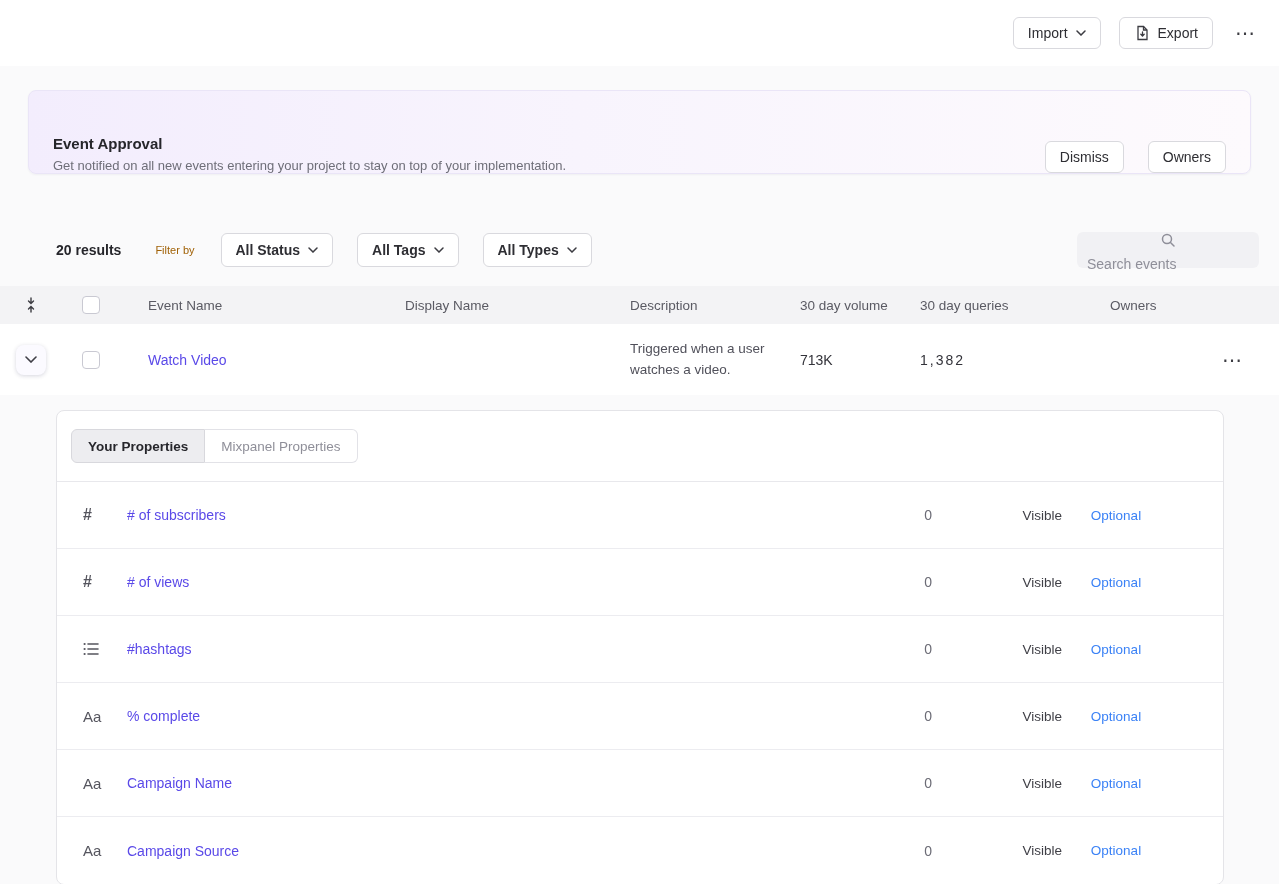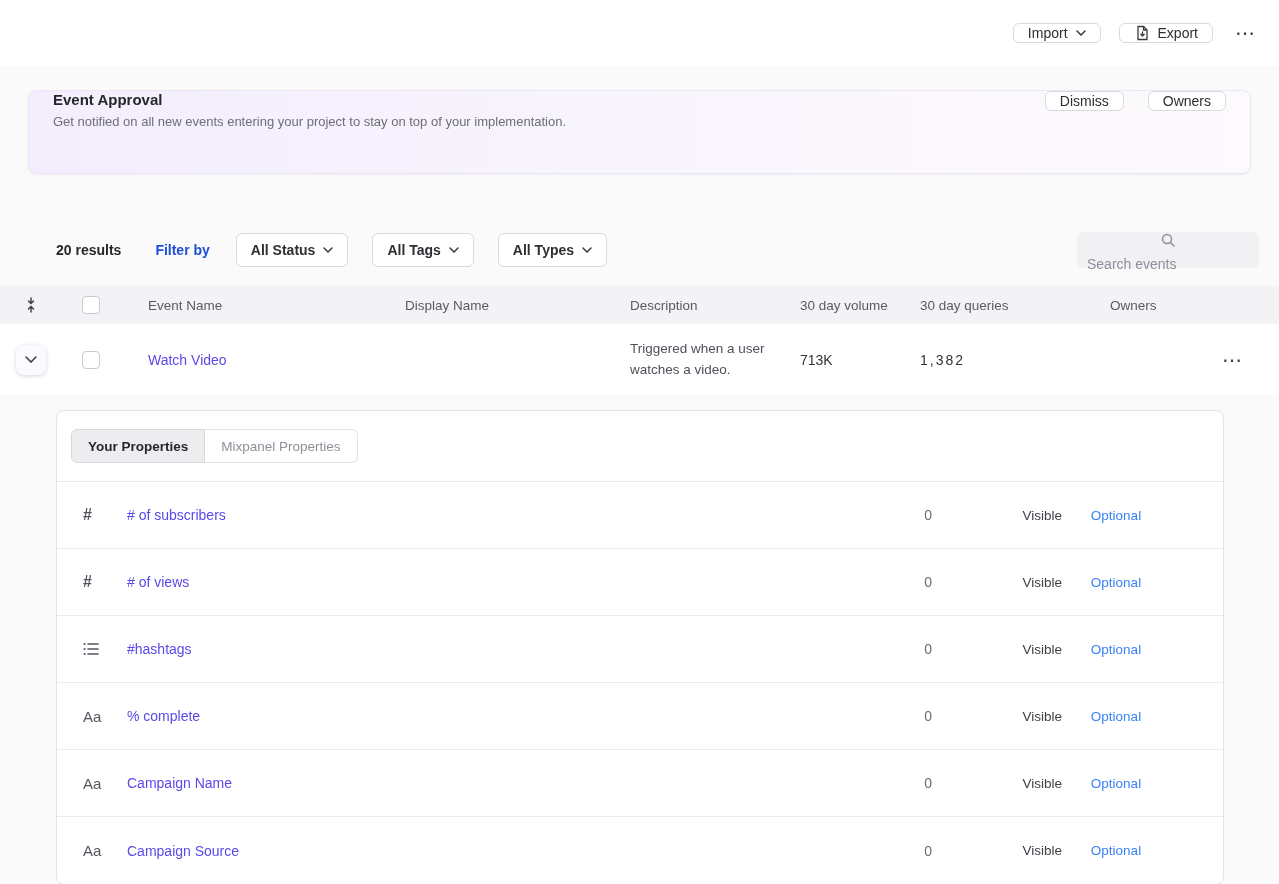--- a/index.html
+++ b/index.html
@@ -23,54 +23,54 @@
     font-size: 14px; color: #6e6e78; cursor: pointer; white-space: nowrap;
   }
   .nav-tab.active { color: #6a52fc; font-weight: 700; }
   .nav-tab.active::after {
     content: ""; position: absolute; left: 0; right: 0; bottom: 10px;
     height: 3px; border-radius: 3px; background: #6a52fc;
   }
   .nav-actions { margin-left: auto; display: flex; align-items: center; gap: 18px; }
   .btn {
     display: inline-flex; align-items: center; gap: 8px;
-    height: 20px; padding: 0 14px;
+    height: 32px; padding: 0 14px;
     background: #fff; border: 1px solid #d9d9de; border-radius: 6px;
     font-size: 14px; font-weight: 500; color: #2e2e33; cursor: pointer;
     font-family: inherit;
   }
   .icon-btn {
     background: none; border: none; cursor: pointer;
     font-size: 20px; color: #3c3c42; line-height: 1; padding: 4px;
     font-family: inherit;
   }
   .chev { display: inline-block; }
 
   
   .banner {
     margin: 24px 28px 1px; height: 84px;
-    display: flex; align-items: flex-start;
+    display: flex; align-items: flex-end;
     padding: 0 24px;
     border: 1px solid #eae5f7; border-radius: 8px;
     background: linear-gradient(90deg, #f3edfd 0%, #f8f4fd 45%, #fdfafd 100%);
     box-shadow: 0 1px 2px rgba(40, 30, 80, 0.05);
   }
   .banner-text { display: flex; flex-direction: column; gap: 6px; }
   .banner-title { font-size: 15px; font-weight: 700; color: #26262b; }
   .banner-sub { font-size: 13px; color: #6e6e78; }
   .banner-actions { margin-left: auto; display: flex; gap: 24px; }
 
   
   .filter-row {
     margin-top: 58px; height: 36px;
     display: flex; align-items: center;
     padding: 0 20px 0 56px; gap: 24px;
   }
   .results-label { font-size: 14px; font-weight: 700; color: #26262b; margin-right: 10px; }
-  .filterby-label { font-size: 14px; font-weight: 700; color: #1d4ed8; margin-right: 2px; }
+  .filterby-label { font-size: 11px; font-weight: 400; color: #a16207; margin-right: 2px; }
   .dropdown {
     display: inline-flex; align-items: center; gap: 8px;
     height: 34px; padding: 0 14px;
     background: #fff; border: 1px solid #d9d9de; border-radius: 6px;
     font-size: 14px; font-weight: 600; color: #2e2e33; cursor: pointer;
     font-family: inherit;
   }
   .search-box {
     margin-left: auto; width: 182px; height: 36px;
     background: #f1f1f4; border-radius: 6px;

